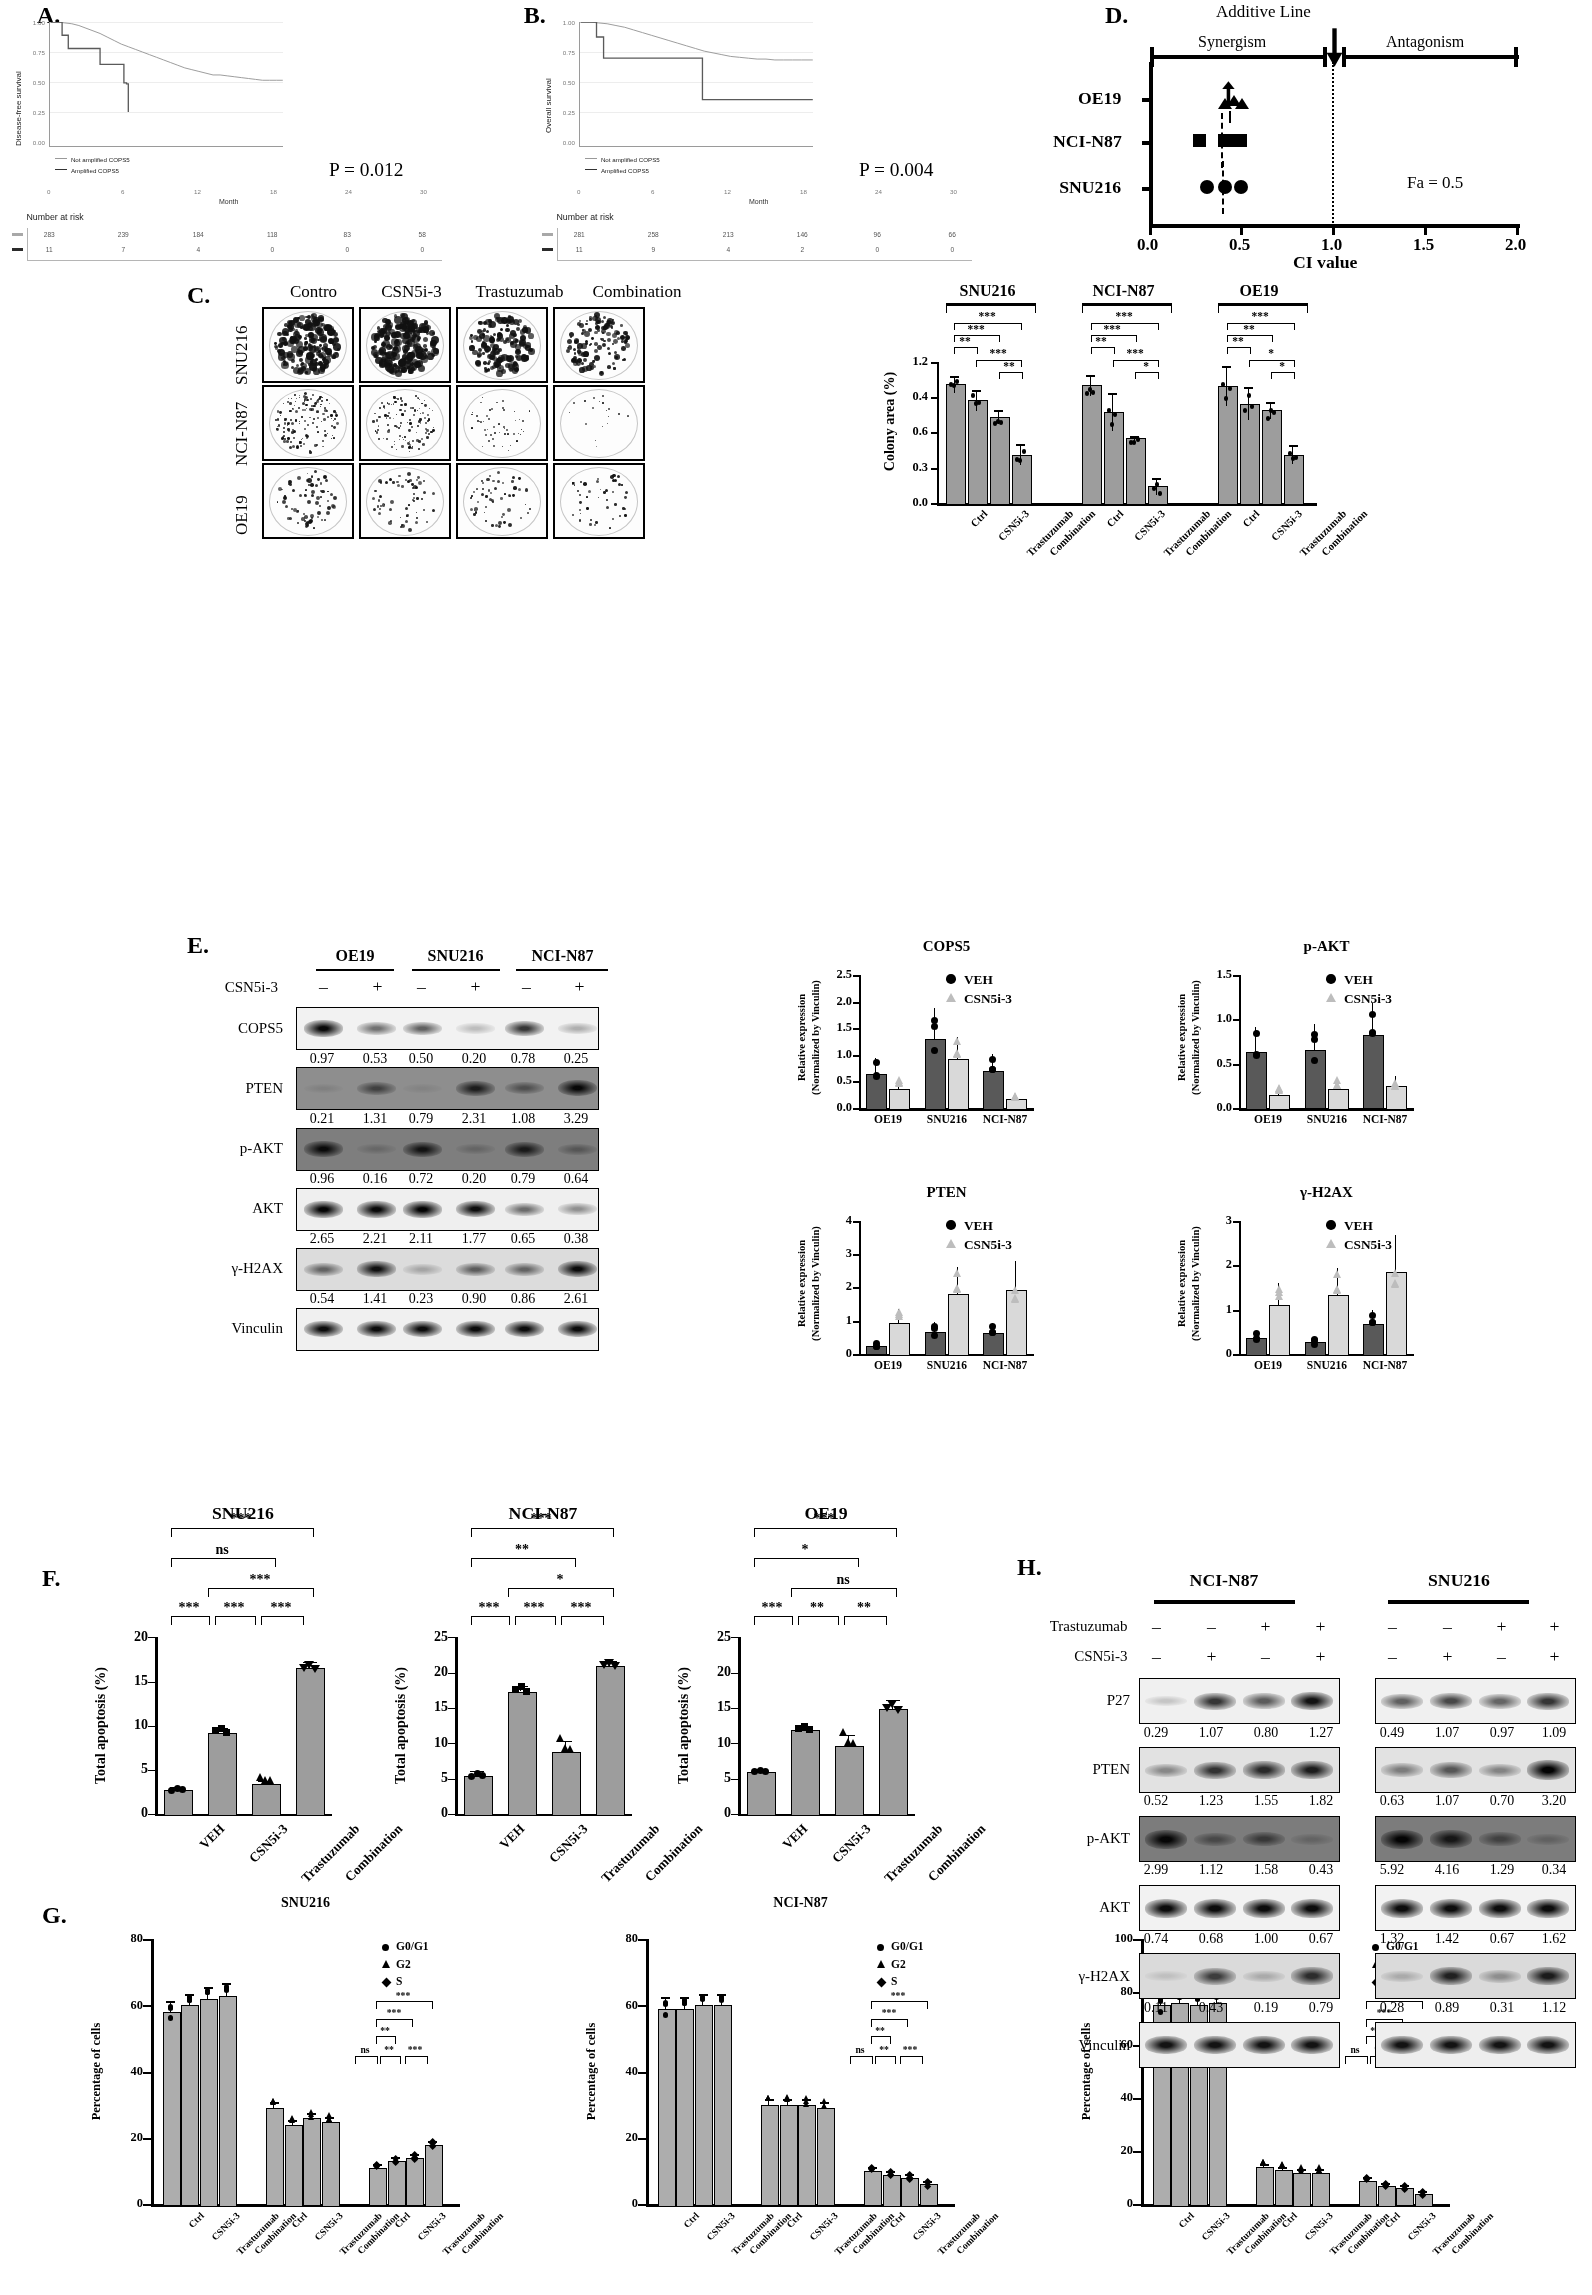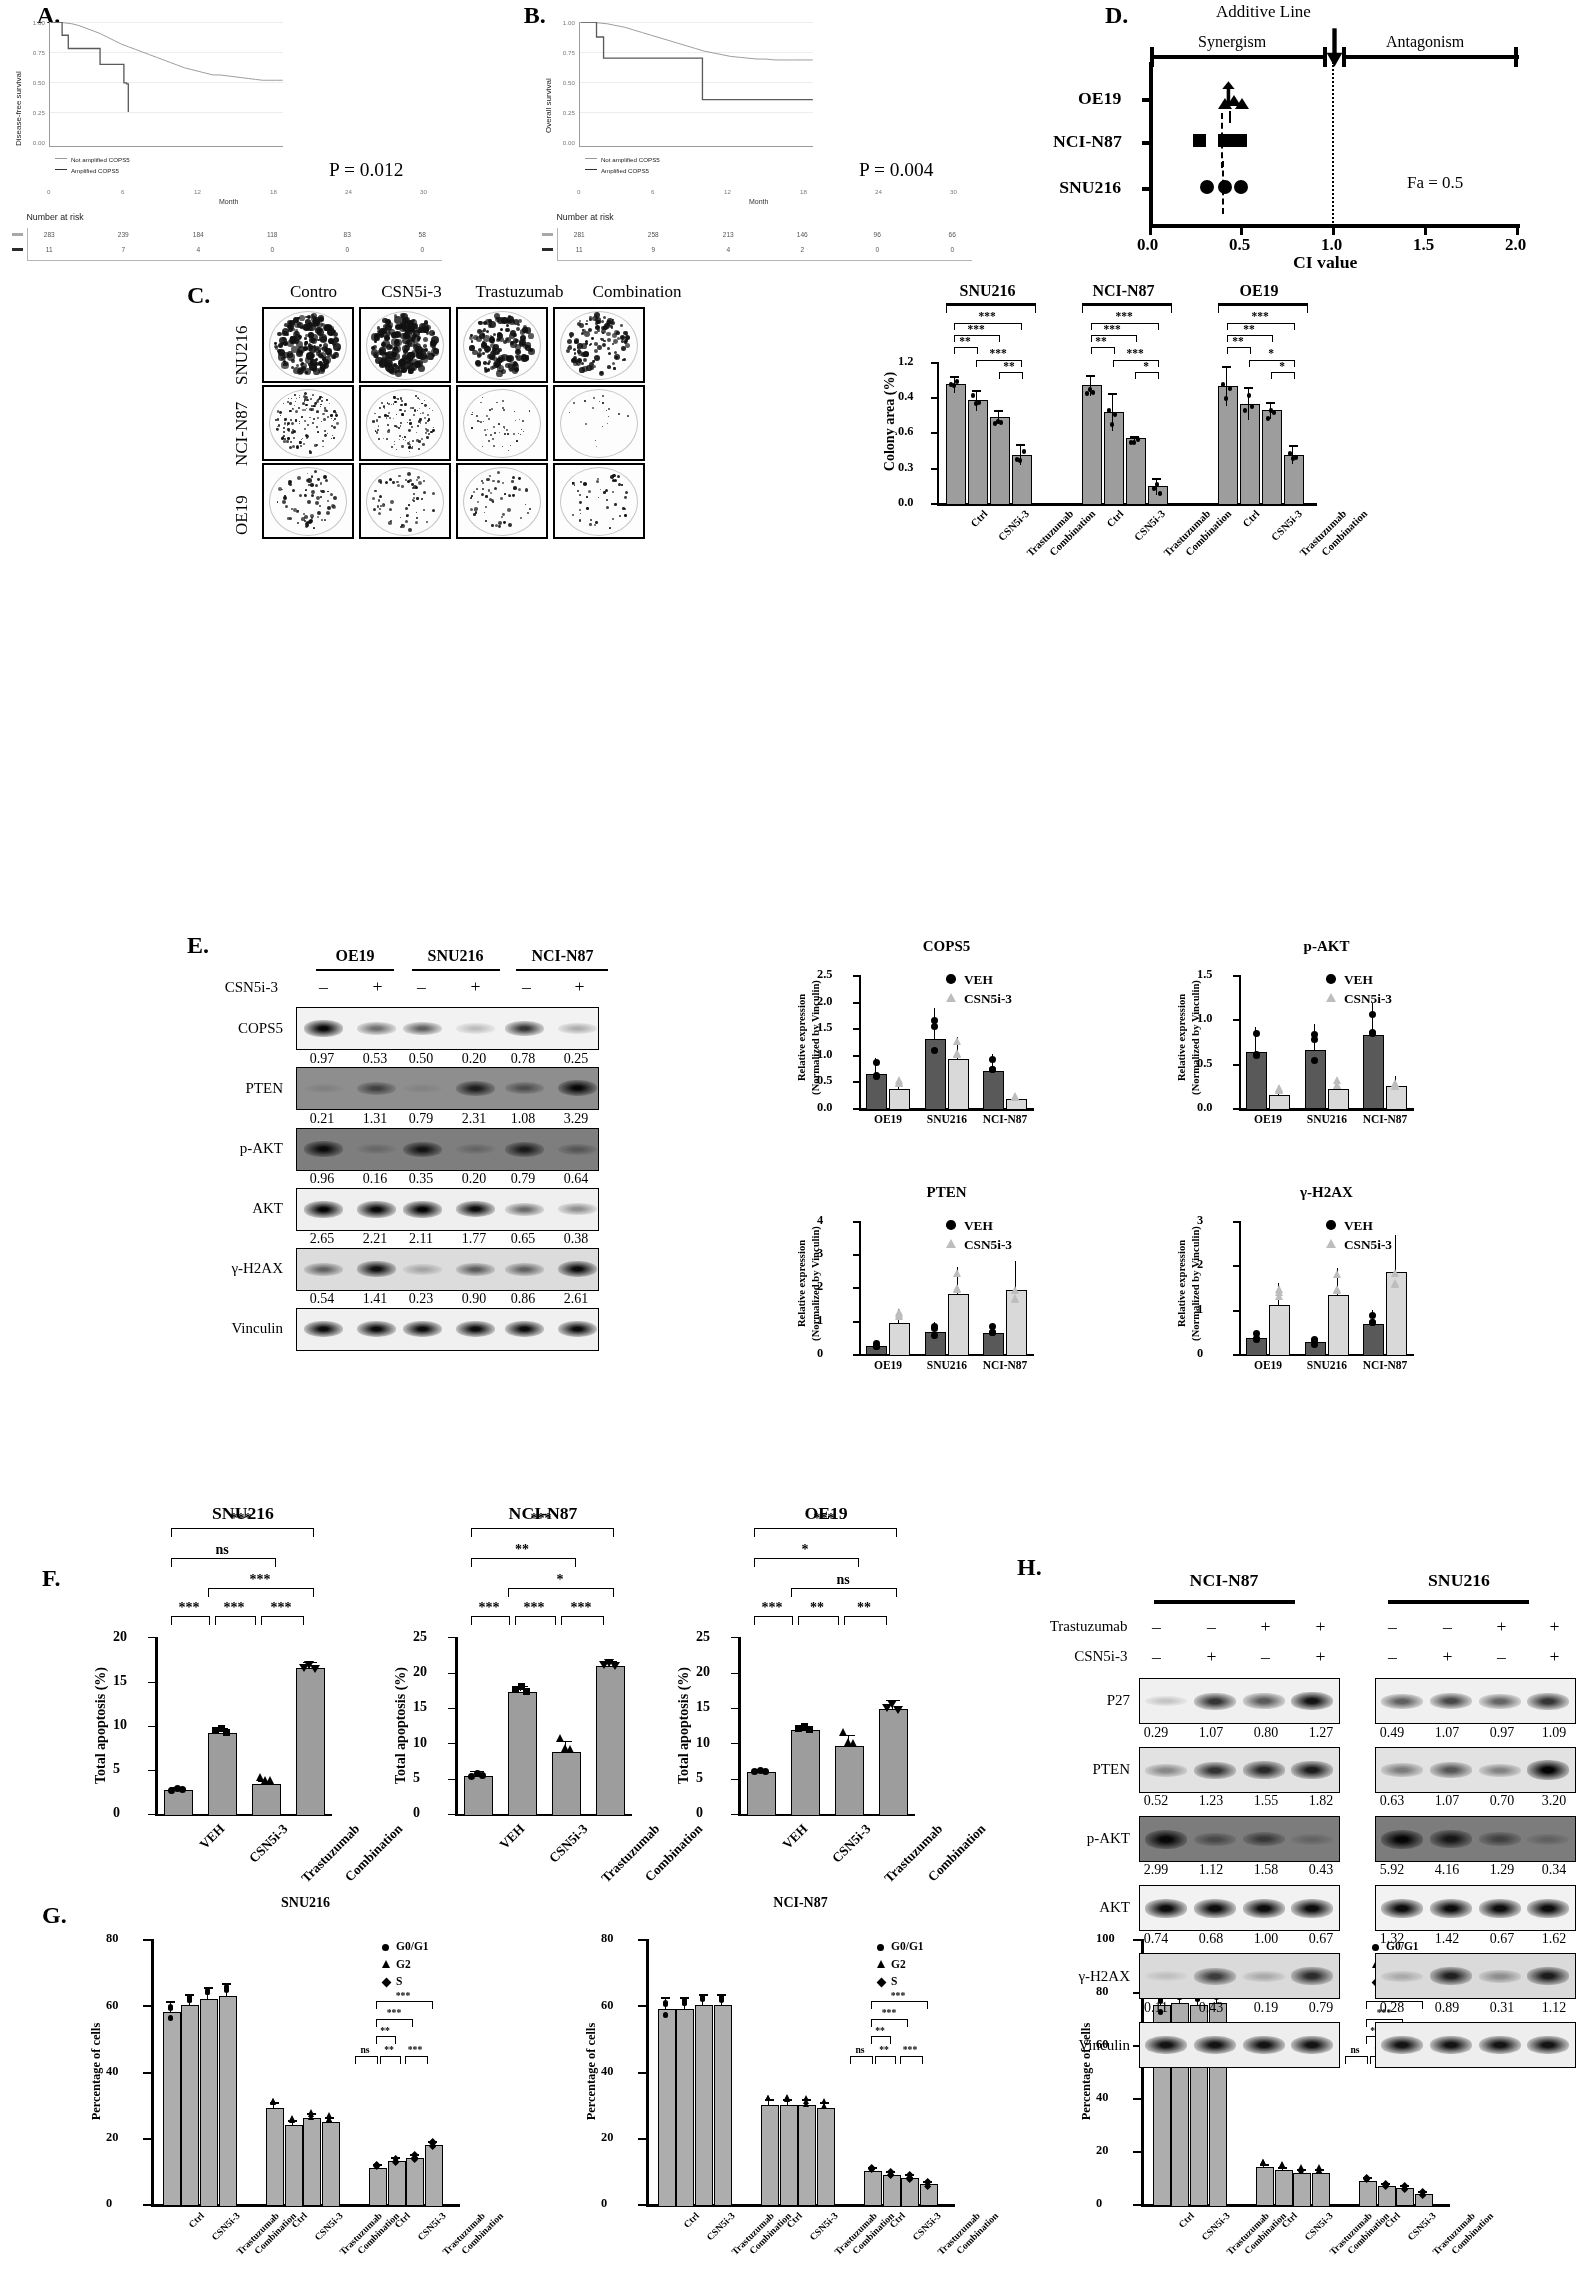--- a/index.html
+++ b/index.html
@@ -30,21 +30,21 @@
   .d-dot{position:absolute;background:#000;border-radius:50%;}
   .d-sq{position:absolute;background:#000;}
   .d-tri{position:absolute;width:0;height:0;border-left:8px solid transparent;border-right:8px solid transparent;border-bottom:13.3px solid #000;}
   .d-dotline{position:absolute;border-left:2.7px dotted #000;}
   .d-dash{position:absolute;border-left:2.7px dashed #000;}
 
   
   .chart{position:absolute;}
   .ax-line{position:absolute;background:#000;}
   .ytick{position:absolute;background:#000;height:1.8px;width:6.2px;}
-  .ytick-lbl{position:absolute;font-family:"Liberation Serif",serif;font-weight:bold;text-align:left;}
+  .ytick-lbl{position:absolute;font-family:"Liberation Serif",serif;font-weight:bold;text-align:right;}
   .bar{position:absolute;border:1.2px solid #000;background:#9d9d9d;}
   .bar.dark{background:#595959;}
   .bar.light{background:#d9d9d9;}
   .errbar{position:absolute;background:#000;width:1.4px;}
   .errcap{position:absolute;background:#000;height:1.4px;}
   .xcat{position:absolute;font-family:"Liberation Serif",serif;font-weight:bold;text-align:center;}
   .xcat-rot{position:absolute;font-family:"Liberation Serif",serif;font-weight:bold;white-space:nowrap;
      transform:rotate(-45deg);transform-origin:right top;text-align:right;}
   .ylab-rot{position:absolute;font-family:"Liberation Serif",serif;font-weight:bold;
      transform:rotate(-90deg);transform-origin:left top;white-space:nowrap;text-align:center;}
@@ -1730,21 +1730,21 @@
       <div class="blot-box" style="left:296px;top:209px;width:301px;height:41px;background:#7e7e7e;">
         <div class="band" style="left:7px;top:12.3px;width:39px;height:16px;background:radial-gradient(ellipse at center, rgba(0,0,0,0.92) 15%, rgba(0,0,0,0.32) 60%, rgba(0,0,0,0) 85%);"></div>
         <div class="band" style="left:60px;top:15px;width:39px;height:10.3px;background:radial-gradient(ellipse at center, rgba(0,0,0,0.18) 15%, rgba(0,0,0,0.06) 60%, rgba(0,0,0,0) 85%);"></div>
         <div class="band" style="left:106px;top:12.5px;width:39px;height:15.6px;background:radial-gradient(ellipse at center, rgba(0,0,0,0.85) 15%, rgba(0,0,0,0.30) 60%, rgba(0,0,0,0) 85%);"></div>
         <div class="band" style="left:159px;top:15px;width:39px;height:10.4px;background:radial-gradient(ellipse at center, rgba(0,0,0,0.20) 15%, rgba(0,0,0,0.07) 60%, rgba(0,0,0,0) 85%);"></div>
         <div class="band" style="left:208px;top:12.7px;width:39px;height:15px;background:radial-gradient(ellipse at center, rgba(0,0,0,0.80) 15%, rgba(0,0,0,0.28) 60%, rgba(0,0,0,0) 85%);"></div>
         <div class="band" style="left:261px;top:14.6px;width:39px;height:11.4px;background:radial-gradient(ellipse at center, rgba(0,0,0,0.32) 15%, rgba(0,0,0,0.11) 60%, rgba(0,0,0,0) 85%);"></div>
       </div>
       <div class="blot-val" style="left:301px;top:252px;width:42px;">0.96</div>
       <div class="blot-val" style="left:354px;top:252px;width:42px;">0.16</div>
-      <div class="blot-val" style="left:400px;top:252px;width:42px;">0.35</div>
+      <div class="blot-val" style="left:400px;top:252px;width:42px;">0.72</div>
       <div class="blot-val" style="left:453px;top:252px;width:42px;">0.20</div>
       <div class="blot-val" style="left:502px;top:252px;width:42px;">0.79</div>
       <div class="blot-val" style="left:555px;top:252px;width:42px;">0.64</div>
       <div class="blot-name" style="left:159px;top:281px;width:124px;">AKT</div>
       <div class="blot-box" style="left:296px;top:269px;width:301px;height:41px;background:#efefef;">
         <div class="band" style="left:7px;top:12px;width:39px;height:16.6px;background:radial-gradient(ellipse at center, rgba(0,0,0,0.98) 15%, rgba(0,0,0,0.34) 60%, rgba(0,0,0,0) 85%);"></div>
         <div class="band" style="left:60px;top:12px;width:39px;height:16.5px;background:radial-gradient(ellipse at center, rgba(0,0,0,0.96) 15%, rgba(0,0,0,0.34) 60%, rgba(0,0,0,0) 85%);"></div>
         <div class="band" style="left:106px;top:12px;width:39px;height:16.7px;background:radial-gradient(ellipse at center, rgba(0,0,0,0.99) 15%, rgba(0,0,0,0.35) 60%, rgba(0,0,0,0) 85%);"></div>
         <div class="band" style="left:159px;top:12px;width:39px;height:16.3px;background:radial-gradient(ellipse at center, rgba(0,0,0,0.94) 15%, rgba(0,0,0,0.33) 60%, rgba(0,0,0,0) 85%);"></div>
         <div class="band" style="left:208px;top:13.7px;width:39px;height:13.2px;background:radial-gradient(ellipse at center, rgba(0,0,0,0.55) 15%, rgba(0,0,0,0.19) 60%, rgba(0,0,0,0) 85%);"></div>

